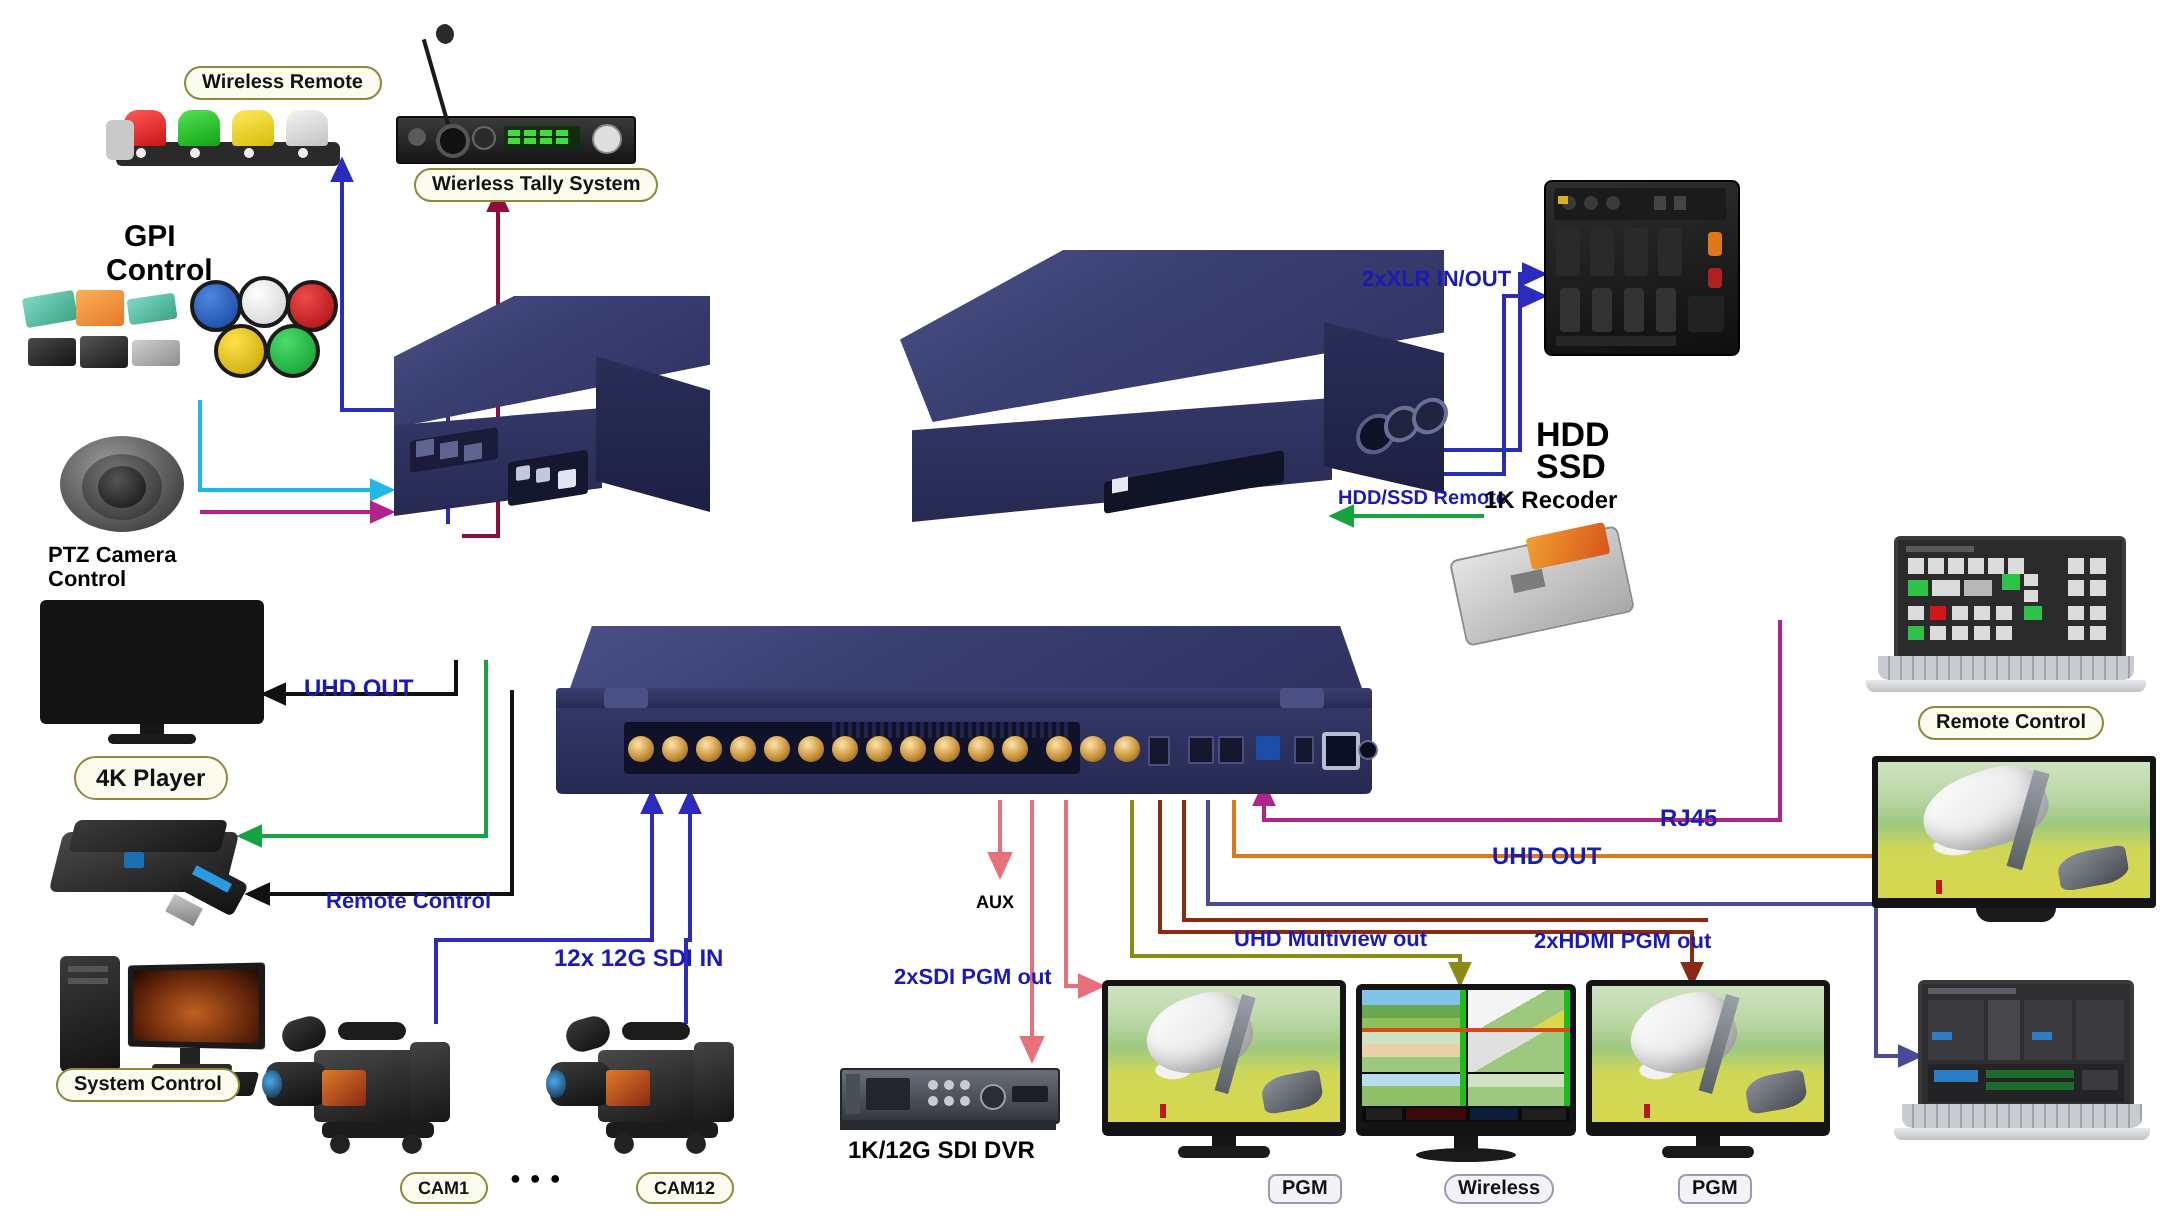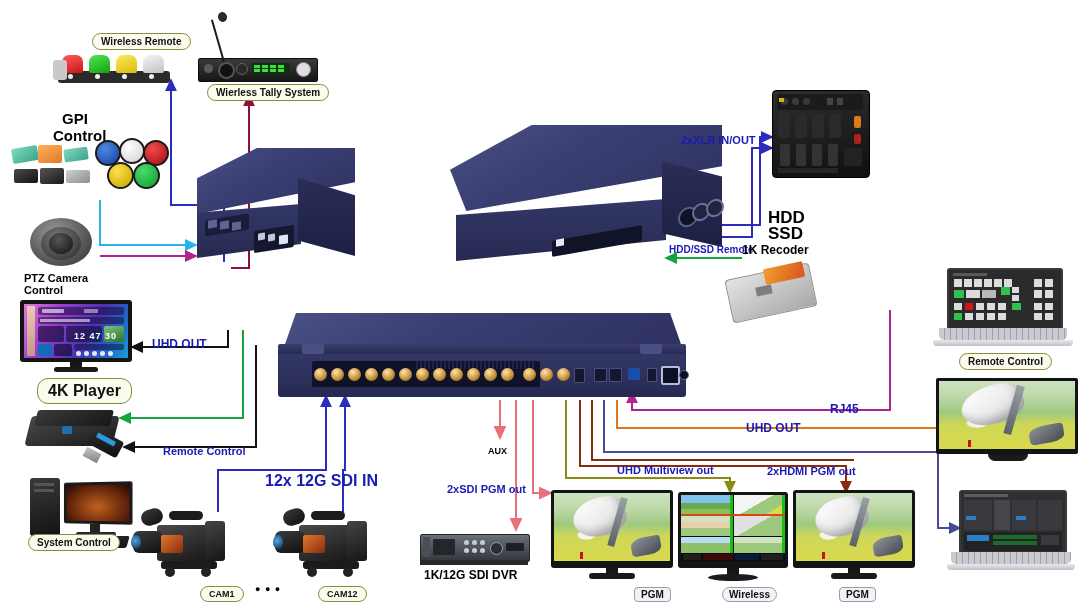--- a/index.html
+++ b/index.html
@@ -302,45 +302,24 @@
     <div class="abs" style="left:318px;top:55px;width:11px;height:12px;background:#15172f;border:1px solid #4a4f80;border-radius:1px;"></div>
     <div class="abs" style="left:333px;top:55px;width:11px;height:12px;background:#15172f;border:1px solid #4a4f80;border-radius:1px;"></div>
     <div class="abs" style="left:352px;top:55px;width:12px;height:12px;background:#1b4ea8;border-radius:1px;"></div>
     <div class="abs" style="left:371px;top:55px;width:8px;height:12px;background:#15172f;border:1px solid #4a4f80;"></div>
     <div class="abs" style="left:385px;top:53px;width:15px;height:15px;background:#0d0f24;border:2px solid #b9bdd4;border-radius:2px;"></div>
     <div class="abs" style="left:403px;top:57px;width:8px;height:8px;background:#0b0d1e;border-radius:50%;border:1px solid #6a6f98;"></div>
   </div>
 
   <div class="abs" style="left:20px;top:300px;width:112px;height:72px;">
     <div class="mon-bezel" style="left:0;top:0;width:112px;height:62px;"></div>
-    <div class="mon-screen" style="left:4px;top:4px;width:104px;height:54px;">
-      <div class="abs" style="left:0;top:0;right:0;bottom:0;background:linear-gradient(120deg,#e07bd8 0%,#9a3fd0 28%,#4a32b0 60%,#1f66c8 82%,#18a0d8 100%);"></div>
-      <div class="abs" style="left:3px;top:2px;width:8px;height:50px;background:linear-gradient(180deg,#f2d9b0,#c9a87a);opacity:.85;"></div>
-      <div class="abs" style="left:14px;top:3px;width:86px;height:8px;background:rgba(30,10,60,.55);border-radius:2px;"></div>
-      <div class="abs" style="left:18px;top:5px;width:22px;height:4px;background:rgba(255,255,255,.6);border-radius:1px;"></div>
-      <div class="abs" style="left:60px;top:5px;width:14px;height:4px;background:rgba(255,255,255,.45);border-radius:1px;"></div>
-      <div class="abs" style="left:14px;top:13px;width:86px;height:7px;background:rgba(20,8,50,.5);border-radius:2px;"></div>
-      <div class="abs" style="left:16px;top:15px;width:50px;height:3px;background:rgba(255,255,255,.55);"></div>
-      <div class="abs" style="left:14px;top:22px;width:26px;height:16px;background:rgba(10,5,35,.6);border-radius:2px;"></div>
-      <div class="abs" style="left:42px;top:22px;width:36px;height:16px;background:rgba(10,5,35,.55);border-radius:2px;"></div>
-      <div class="abs" style="left:80px;top:22px;width:20px;height:16px;background:linear-gradient(160deg,#7ac47a,#2f6e2f);border-radius:2px;"></div>
-      <div class="abs" style="left:14px;top:40px;width:14px;height:12px;background:#0e6fb8;border-radius:2px;"></div>
-      <div class="abs" style="left:30px;top:40px;width:18px;height:12px;background:rgba(10,5,35,.6);border-radius:2px;"></div>
-      <div class="abs" style="left:50px;top:40px;width:50px;height:6px;background:rgba(10,5,35,.45);border-radius:2px;"></div>
-      <div class="abs" style="left:52px;top:47px;width:5px;height:5px;background:#e8e8f8;border-radius:50%;"></div>
-      <div class="abs" style="left:60px;top:47px;width:5px;height:5px;background:#e8e8f8;border-radius:50%;"></div>
-      <div class="abs" style="left:68px;top:47px;width:5px;height:5px;background:#e8e8f8;border-radius:50%;"></div>
-      <div class="abs" style="left:76px;top:47px;width:5px;height:5px;background:#e8e8f8;border-radius:50%;"></div>
-      <div class="abs" style="left:84px;top:47px;width:5px;height:5px;background:#e8e8f8;border-radius:50%;"></div>
-      <div class="abs" style="left:50px;top:27px;font-size:9px;font-weight:bold;color:#ffffff;letter-spacing:1px;">12 47 30</div>
-    </div>
     <div class="mon-stand" style="left:50px;top:62px;width:12px;height:6px;"></div>
     <div class="mon-base" style="left:34px;top:67px;width:44px;height:5px;"></div>
   </div>
-  <div class="pill" style="left:37px;top:378px;font-size:16px;padding:3px 10px;">4K Player</div>
+  <div class="pill" style="left:37px;top:378px;font-size:12px;padding:3px 10px;">4K Player</div>
 
   <div class="lbl" style="left:152px;top:337px;font-size:12px;">UHD OUT</div>
   <div class="lbl" style="left:163px;top:445px;font-size:11px;">Remote Control</div>
 
   <div class="abs" style="left:28px;top:408px;width:88px;height:44px;">
     <div class="abs" style="left:0;top:8px;width:88px;height:30px;background:linear-gradient(160deg,#4a4a4a,#1a1a1a);border-radius:4px;transform:skewX(-14deg);"></div>
     <div class="abs" style="left:8px;top:2px;width:76px;height:16px;background:linear-gradient(150deg,#3a3a3a,#171717);border-radius:3px;transform:skewX(-14deg);"></div>
     <div class="abs" style="left:34px;top:18px;width:10px;height:8px;background:#1c6fb0;border-radius:1px;"></div>
   </div>
   <div class="abs" style="left:82px;top:434px;width:42px;height:40px;">
@@ -385,21 +364,21 @@
     <div class="abs" style="left:36px;top:6px;width:34px;height:9px;background:#1c1c1c;border-radius:5px;"></div>
     <div class="abs" style="left:72px;top:16px;width:20px;height:40px;background:linear-gradient(160deg,#444,#161616);border-radius:3px;"></div>
     <div class="abs" style="left:28px;top:56px;width:56px;height:8px;background:#1b1b1b;border-radius:3px;"></div>
     <div class="abs" style="left:32px;top:62px;width:10px;height:10px;background:#222;border-radius:50%;"></div>
     <div class="abs" style="left:68px;top:62px;width:10px;height:10px;background:#222;border-radius:50%;"></div>
   </div>
   <div class="pill" style="left:318px;top:586px;font-size:9px;">CAM12</div>
 
   <div class="blk" style="left:255px;top:584px;font-size:9px;letter-spacing:1px;">●  ●  ●</div>
 
-  <div class="lbl" style="left:265px;top:472px;font-size:16px;">12x 12G SDI IN</div>
+  <div class="lbl" style="left:277px;top:472px;font-size:12px;">12x 12G SDI IN</div>
 
   <div class="blk" style="left:488px;top:446px;font-size:9px;">AUX</div>
   <div class="lbl" style="left:447px;top:483px;font-size:11px;">2xSDI PGM out</div>
 
   <div class="abs" style="left:420px;top:534px;width:108px;height:32px;">
     <div class="abs" style="left:0;top:0;width:108px;height:26px;background:linear-gradient(180deg,#6a6f78,#33373d);border-radius:2px;border:1px solid #22262b;"></div>
     <div class="abs" style="left:3px;top:3px;width:7px;height:20px;background:#4a4e55;"></div>
     <div class="abs" style="left:13px;top:5px;width:22px;height:16px;background:#23262b;border-radius:1px;"></div>
     <div class="abs" style="left:44px;top:6px;width:5px;height:5px;background:#c8ccd2;border-radius:50%;"></div>
     <div class="abs" style="left:52px;top:6px;width:5px;height:5px;background:#c8ccd2;border-radius:50%;"></div>

